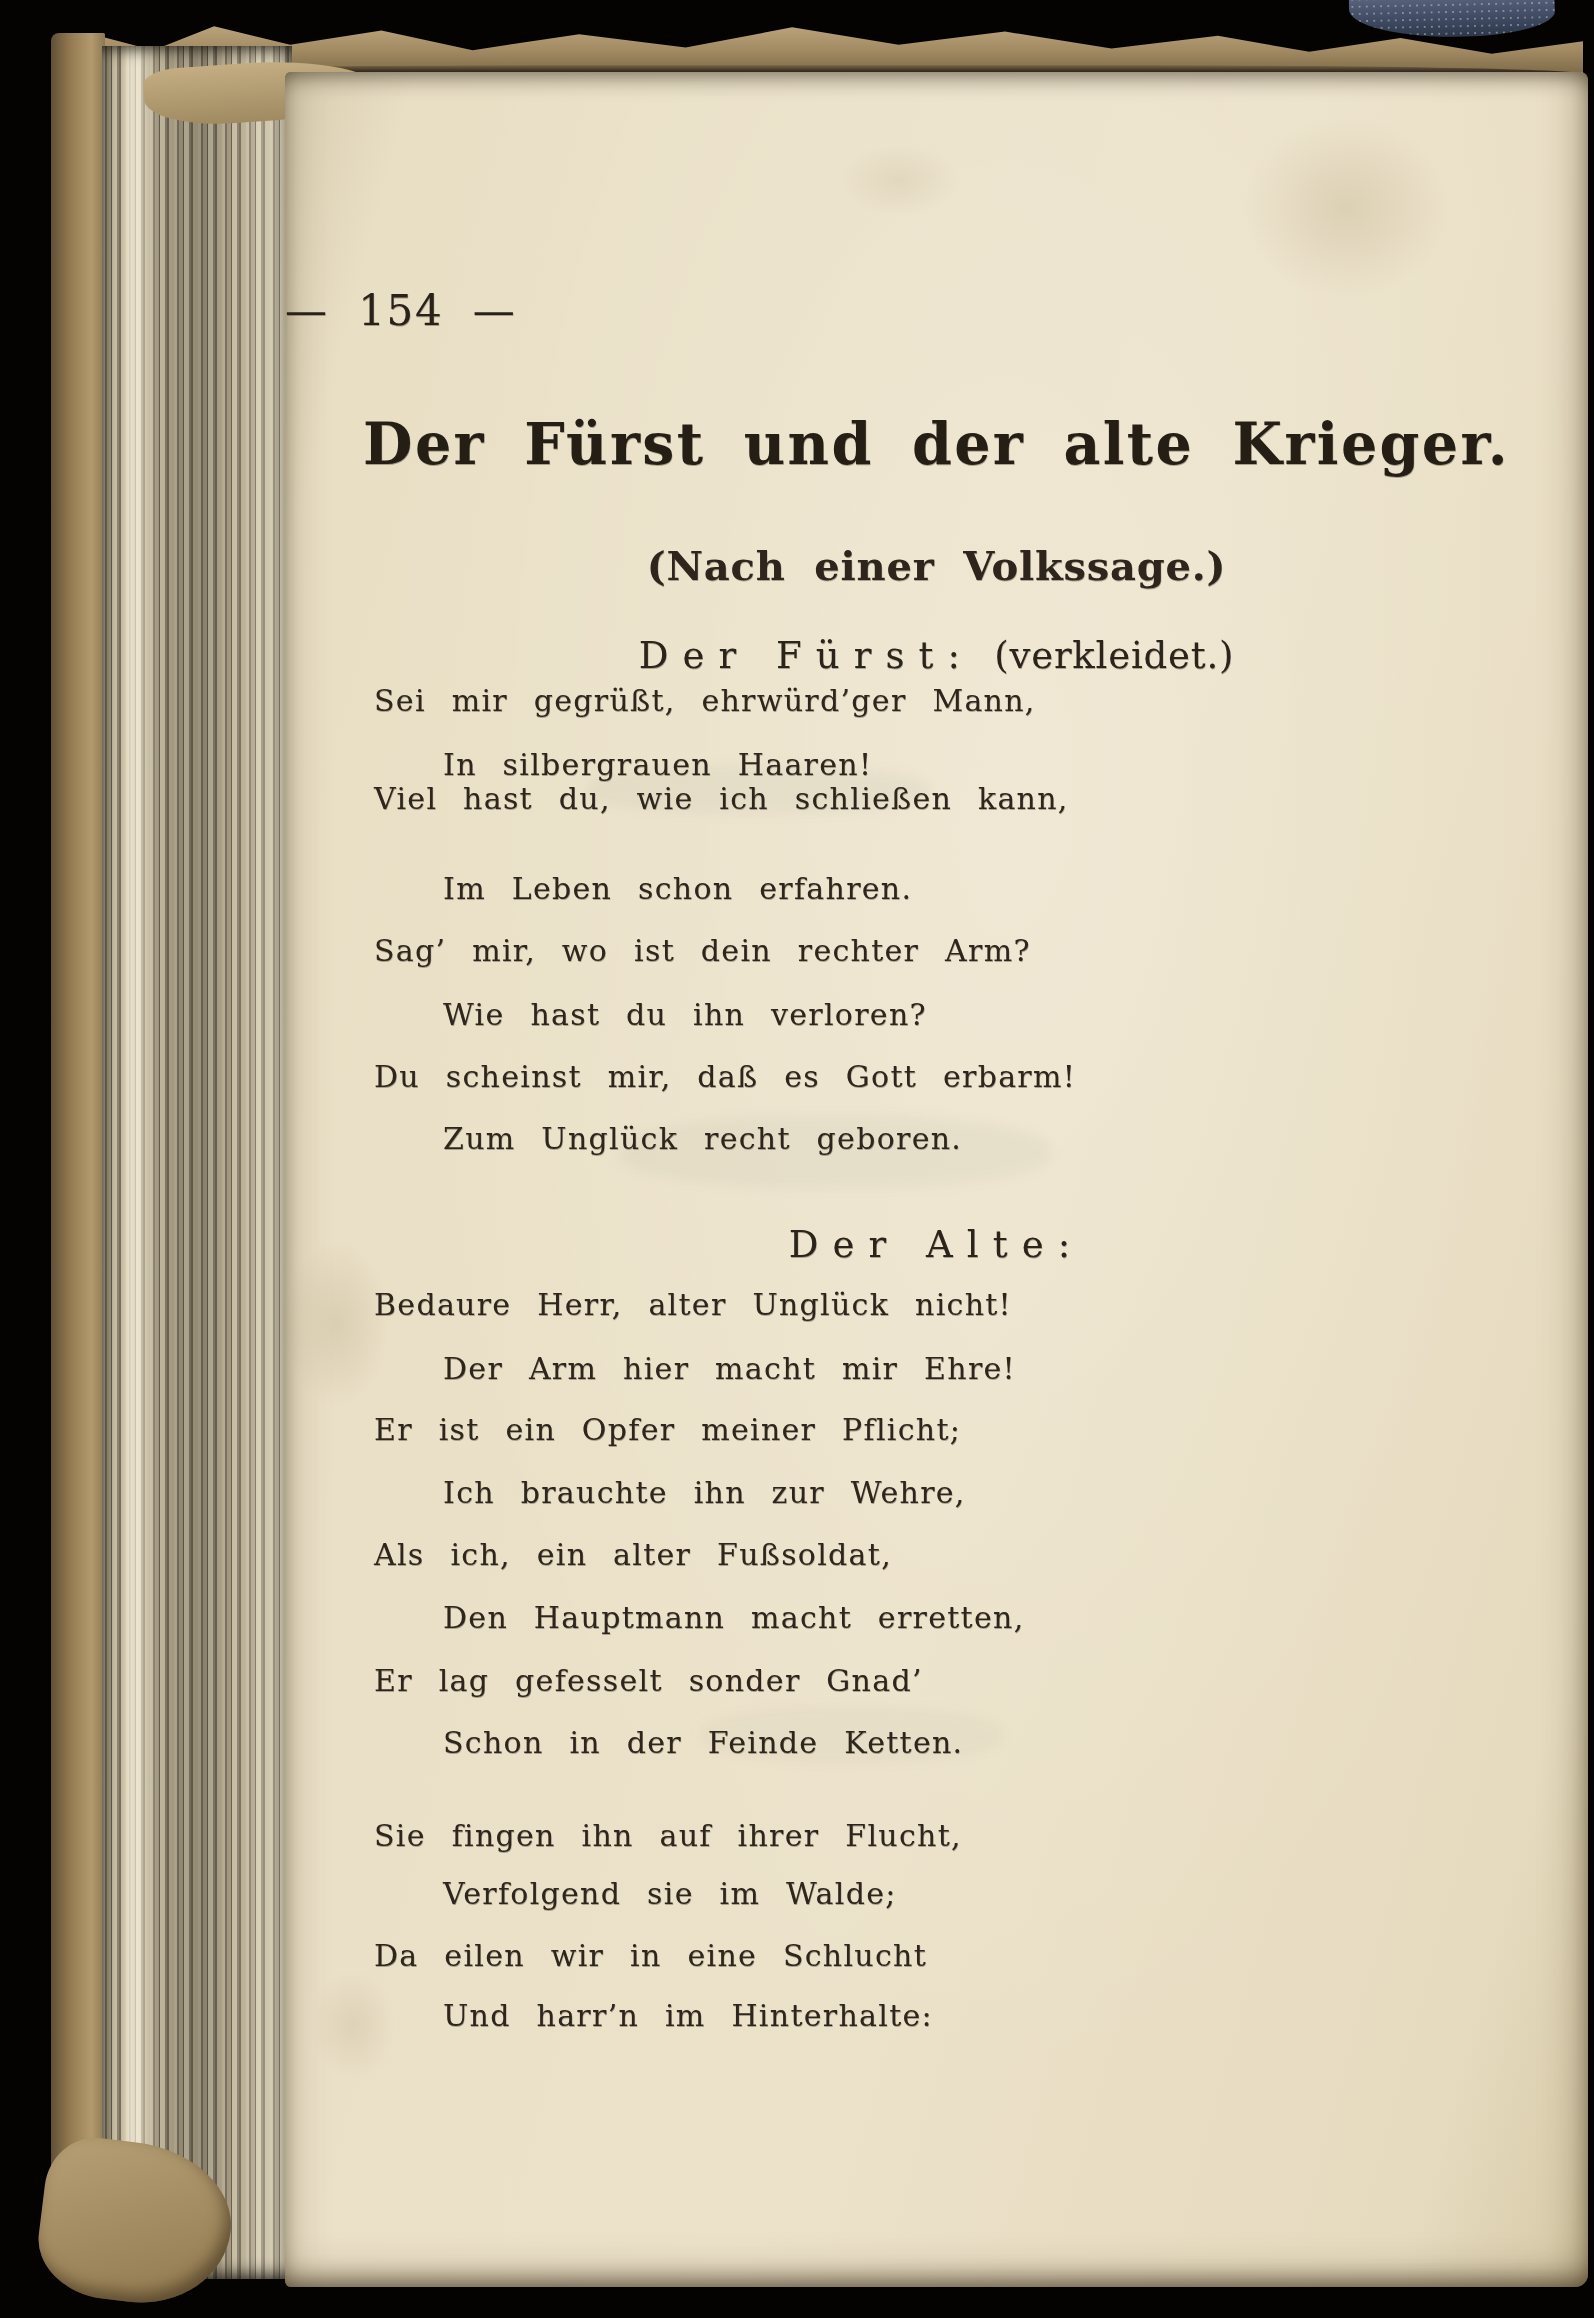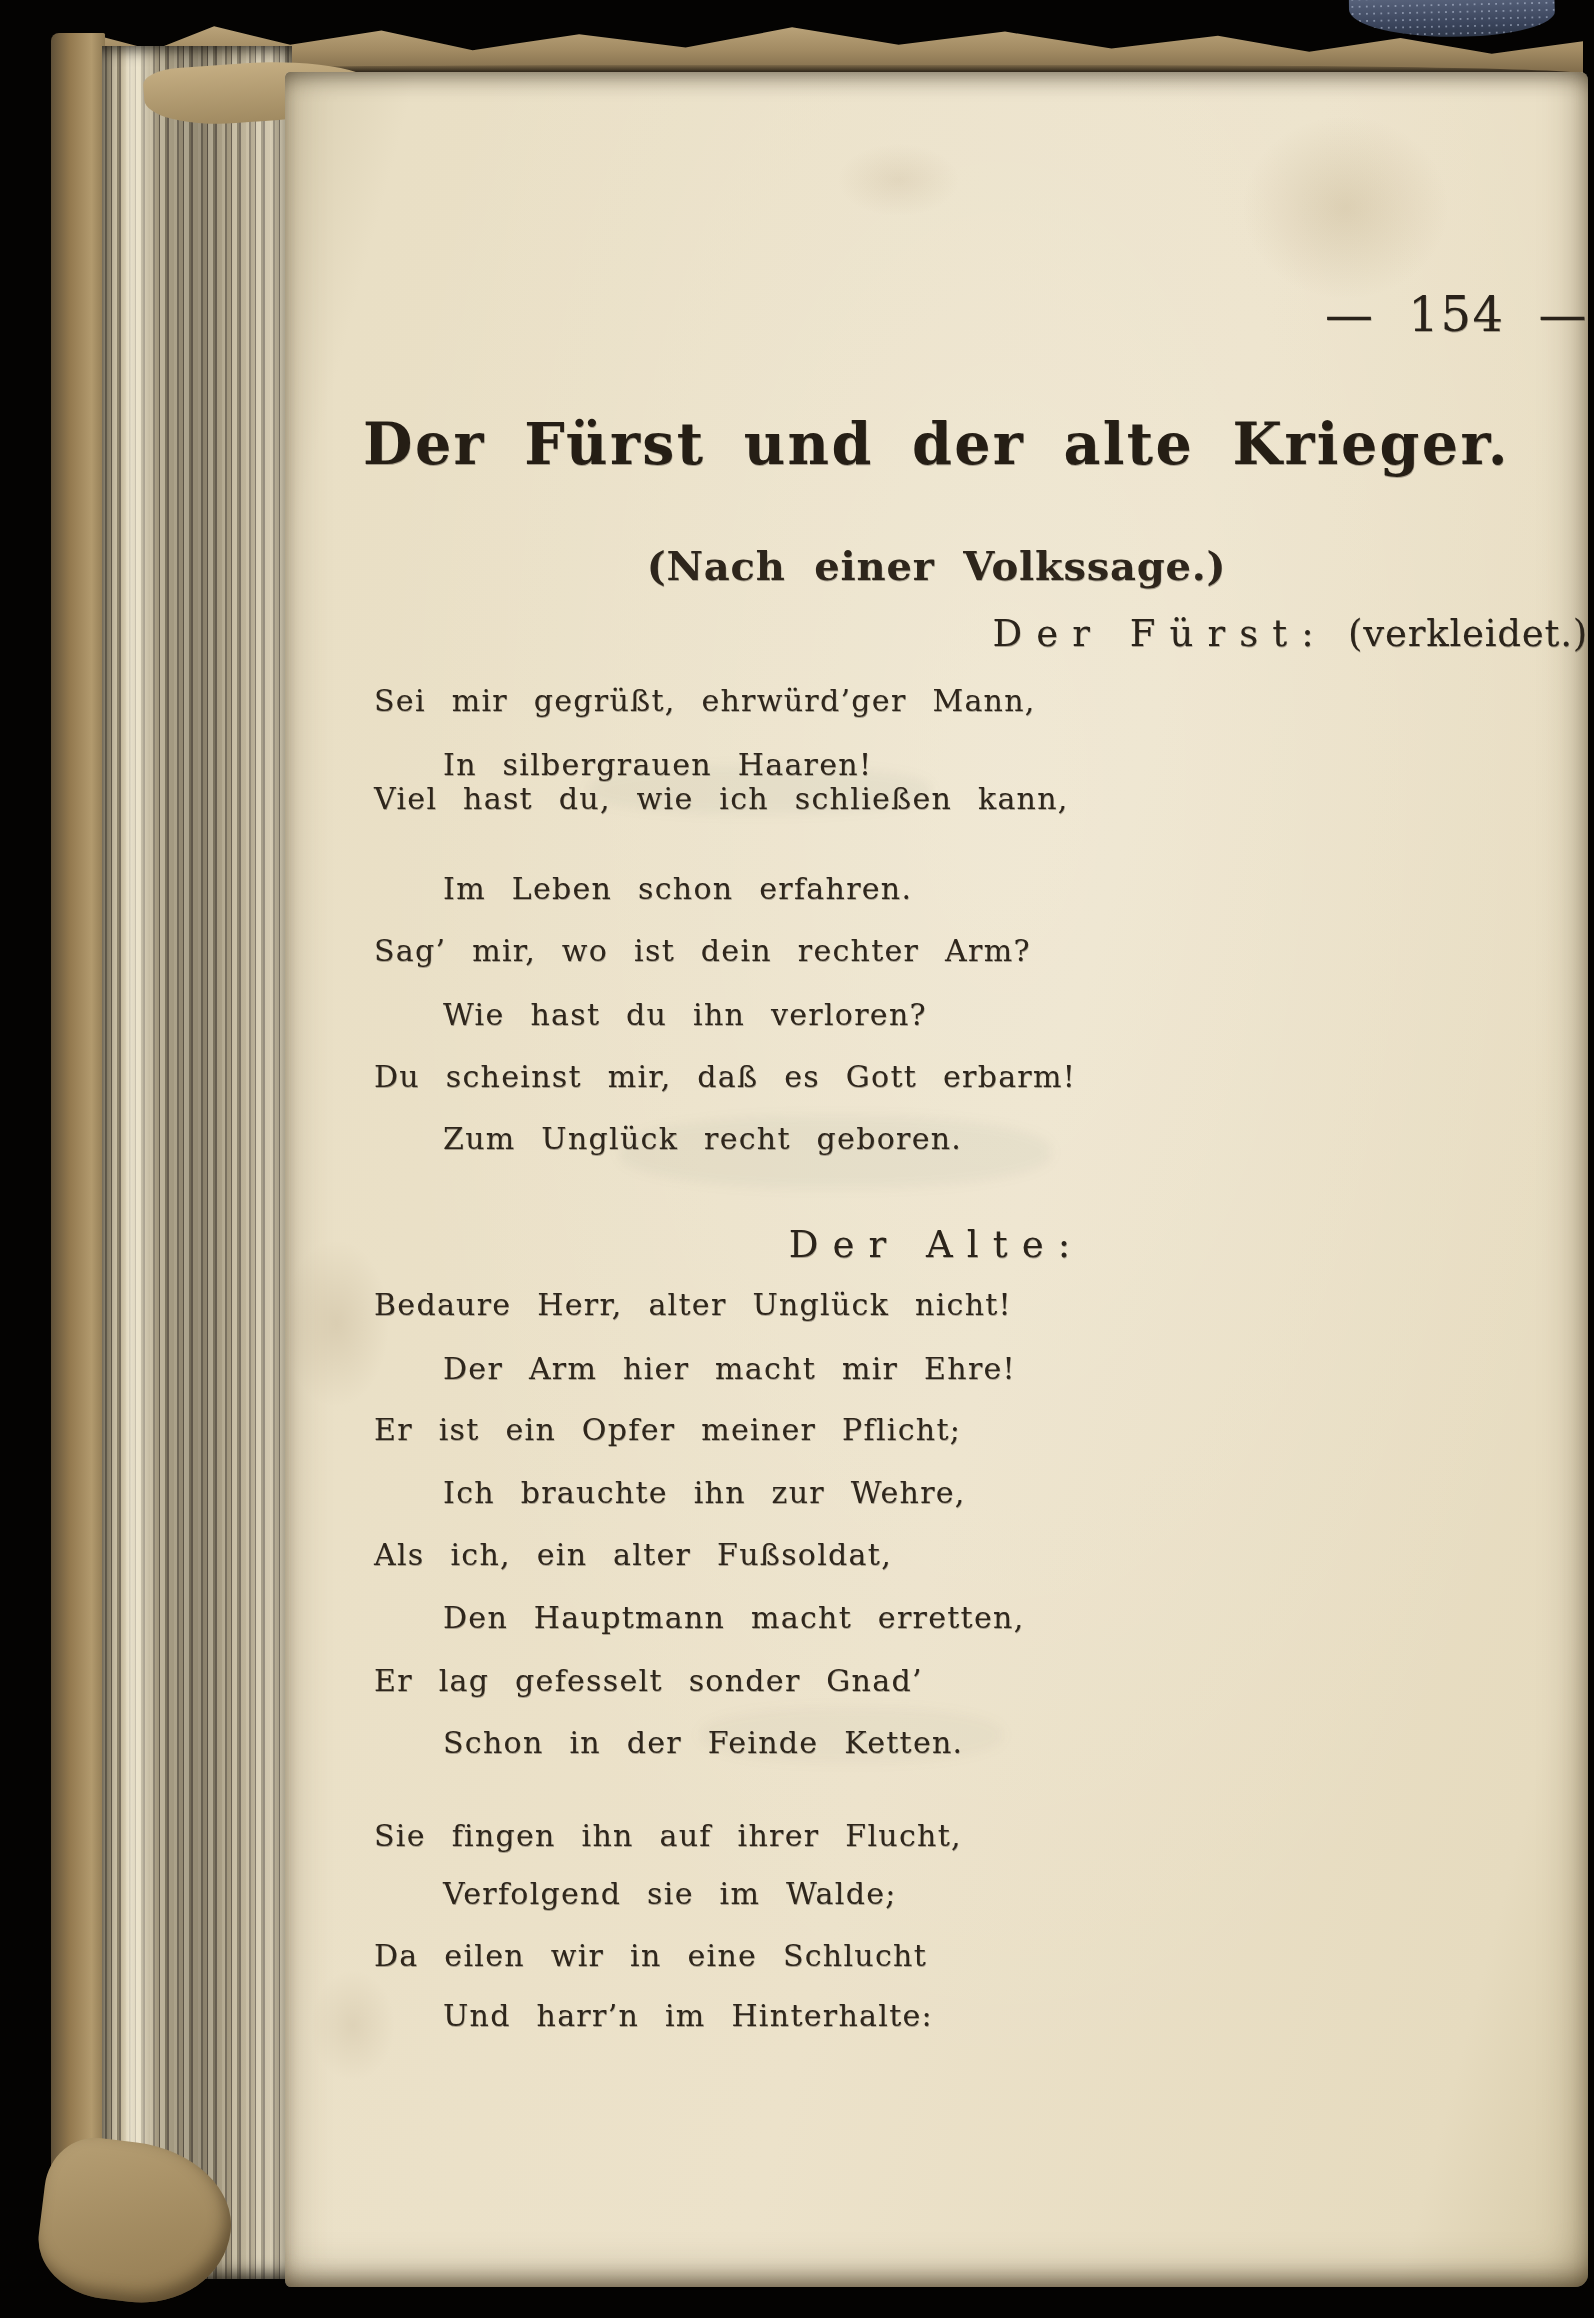--- a/index.html
+++ b/index.html
@@ -60,27 +60,27 @@
   .stain.s3{left:-24px;top:1132px;width:151px;height:239px;background:radial-gradient(closest-side,rgba(120,95,55,0.14),rgba(120,95,55,0) 70%);}
   .stain.s4{left:8px;top:1874px;width:120px;height:159px;background:radial-gradient(closest-side,rgba(120,95,55,0.11),rgba(120,95,55,0) 70%);}
   .ghost{position:absolute;background:rgba(100,105,88,0.055);filter:blur(5.6px);border-radius:45%;pointer-events:none;}
   .g1{left:335px;top:1044px;width:431px;height:72px;}
   .g2{left:303px;top:694px;width:343px;height:48px;}
   .g3{left:415px;top:1635px;width:303px;height:56px;background:rgba(100,105,88,0.04);}
 
   
   .txt{position:absolute;color:#2e261c;white-space:nowrap;
        text-shadow:0.5px 0.6px 0.6px rgba(46,38,28,0.35);}
-  .page-number{left:0;width:100%;text-align:right;top:214px;font-size:48px;letter-spacing:1.6px;word-spacing:0.35em;color:#29221a;}
+  .page-number{left:0;width:100%;text-align:left;top:214px;font-size:42px;letter-spacing:1.6px;word-spacing:0.35em;color:#29221a;}
   .title{left:0;width:100%;text-align:center;top:338px;font-size:57px;font-weight:bold;letter-spacing:2.4px;word-spacing:0.28em;color:#251e15;margin:0;}
   .subtitle{left:0;width:100%;text-align:center;top:470px;font-size:40px;word-spacing:0.35em;letter-spacing:0.8px;font-weight:bold;}
   .speaker{left:0;width:100%;text-align:center;font-size:37px;color:#2b241b;}
   .speaker .name{letter-spacing:0.38em;}
   .speaker .note{letter-spacing:0.8px;word-spacing:0.2em;margin-left:0.55em;}
-  .sp1{top:540px;text-align:right;}
+  .sp1{top:562px;}
   .sp2{top:1151px;letter-spacing:0.38em;}
   .line{font-size:30px;letter-spacing:1.3px;word-spacing:0.5em;}
   .a{left:89px;}  
   .b{left:158px;}  
 </style>
 </head>
 <body>
 
 <div class="scene">
   <div class="blue-cloth"></div>

